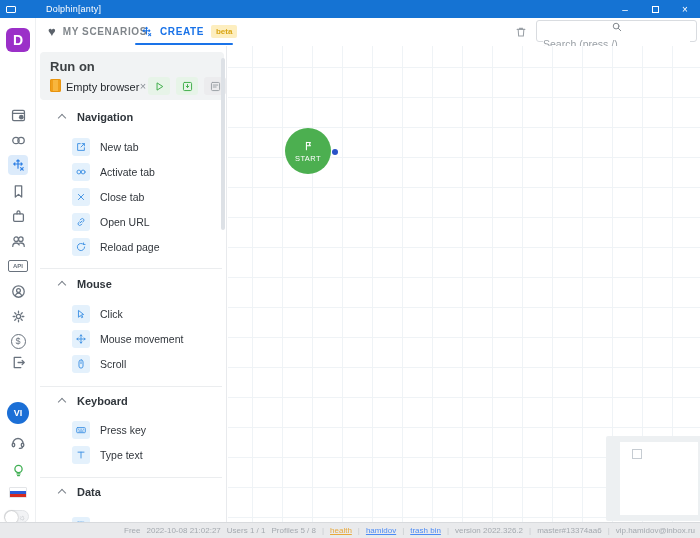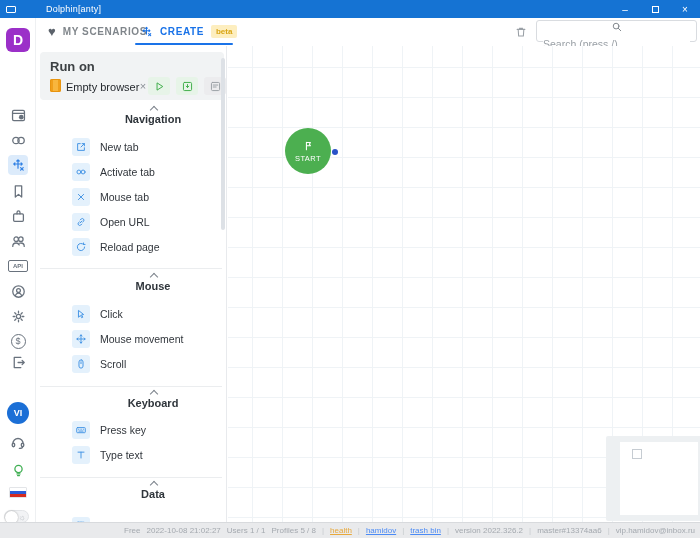--- a/index.html
+++ b/index.html
@@ -68,21 +68,21 @@
                 background:linear-gradient(90deg,#f09f1b 0 25%,#f8b63e 25% 75%,#f09f1b 75%); box-shadow:inset 0 0 0 1px #e8940f; }
   .profile-name { position:absolute; left:26px; top:29px; font-size:11px; color:#25292e; }
   .runon-x { position:absolute; left:96px; top:26px; width:14px; height:16px; color:#8a9097; font-size:11px;
              display:flex; align-items:center; justify-content:center; }
   .runon-btn { position:absolute; top:25px; width:22px; height:18px; border-radius:3px; display:flex; align-items:center; justify-content:center; }
   .runon-btn svg { fill:none; stroke-width:1.2; stroke-linecap:round; stroke-linejoin:round; }
   .btn-play { left:108px; background:#e7f4e8; } .btn-play svg { stroke:#3fae49; }
   .btn-save { left:136px; background:#e7f4e8; } .btn-save svg { stroke:#3fae49; }
   .btn-log  { left:164px; background:#ececee; } .btn-log svg { stroke:#9aa0a6; }
 
-  .sec-head { position:absolute; left:16px; width:190px; height:24px; display:flex; align-items:center; cursor:pointer;flex-direction:column; }
+  .sec-head { position:absolute; left:10px; width:190px; height:24px; display:flex; align-items:center; cursor:pointer; }
   .chev { width:6px; height:6px; border-left:1.5px solid #7b828b; border-top:1.5px solid #7b828b;
           transform:rotate(45deg); margin:2px 0 0 13px; }
   .sec-title { margin-left:12px; font-size:11px; font-weight:bold; color:#2f353b; }
   .item { position:absolute; left:0; width:190px; height:24px; display:flex; align-items:center; cursor:grab; }
   .it-icon { margin-left:36px; width:18px; height:18px; background:#e4f1fc; border-radius:3px;
              display:flex; align-items:center; justify-content:center; flex:none; }
   .it-icon svg { stroke:#4494e4; fill:none; stroke-width:1.3; stroke-linecap:round; stroke-linejoin:round; }
   .it-label { margin-left:10px; font-size:10.5px; color:#30353b; }
   .divider { position:absolute; left:4px; width:182px; height:1px; background:#ebedef; }
   .scroll-thumb { position:absolute; right:1px; top:12px; width:4px; height:172px; background:#dde1e6; border-radius:2px; }
@@ -291,21 +291,21 @@
             </svg>
           </span>
         <span class="it-label">Activate tab</span>
       </div>
       <div class="item" style="top:139px">
         <span class="it-icon">
           <svg width="12" height="12" viewBox="0 0 16 16">
               <path d="M4.5 4.5l7 7M11.5 4.5l-7 7"></path>
             </svg>
           </span>
-        <span class="it-label">Mouse tab</span>
+        <span class="it-label">Close tab</span>
       </div>
       <div class="item" style="top:164px">
         <span class="it-icon">
           <svg width="12" height="12" viewBox="0 0 16 16">
             <path d="M7 5.2l1.3-1.3a2.2 2.2 0 0 1 3.1 3.1L10.1 8.3M9 10.8l-1.3 1.3a2.2 2.2 0 0 1-3.1-3.1l1.3-1.3M6.7 9.3l2.6-2.6"></path>
             </svg>
           </span>
         <span class="it-label">Open URL</span>
       </div>
       <div class="item" style="top:189px">

